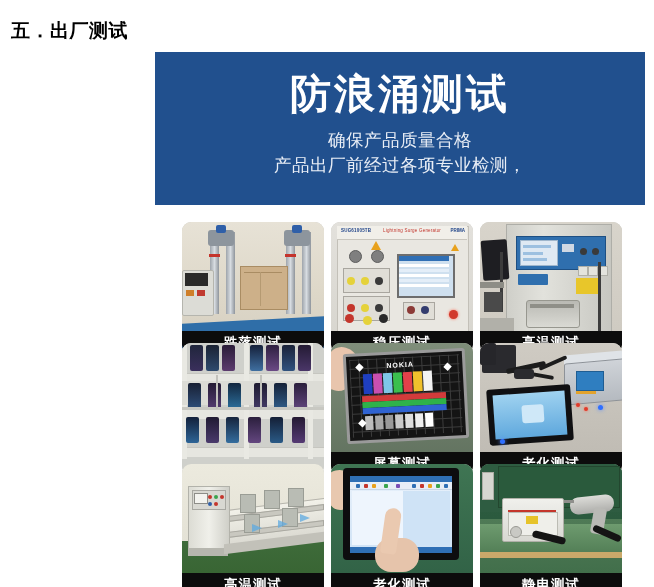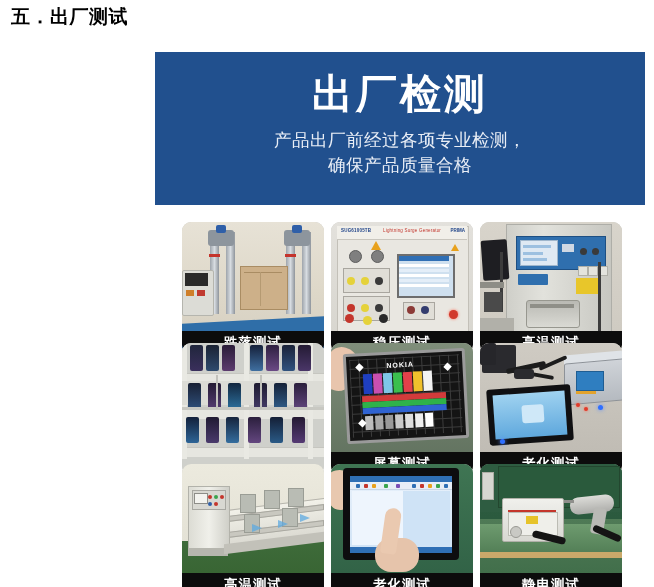--- a/index.html
+++ b/index.html
@@ -12,21 +12,21 @@
     height: 587px;
     position: relative;
     overflow: hidden;
     font-family: "Liberation Sans", "DejaVu Sans", sans-serif;
   }
 
   
   .section-title {
     position: absolute;
     left: 11px;
-    top: 4px;
+    top: 18px;
     font-size: 19px;
     font-weight: bold;
     color: #000000;
     letter-spacing: 0.5px;
     white-space: nowrap;
   }
 
   
   .banner {
     position: absolute;
@@ -231,24 +231,24 @@
   .p9 .cord { left:52px; top:70px; width:34px; height:7px; background:#141414; border-radius:4px; transform:rotate(14deg); }
   .p9 .cord2 { left:112px; top:66px; width:30px; height:7px; background:#141414; border-radius:4px; transform:rotate(24deg); }
   .p9 .sock { left:2px; top:8px; width:10px; height:26px; background:#d7d7d1; border:1px solid #aeaea6; }
 </style>
 </head>
 <body>
 
 <div class="section-title">五．出厂测试</div>
 
 <div class="banner">
-  <div class="banner-title">出厂检测</div>
+  <div class="banner-title">防浪涌测试</div>
   <div class="banner-sub">
+    <span class="banner-sub-line">确保产品质量合格</span>
     <span class="banner-sub-line">产品出厂前经过各项专业检测，</span>
-    <span class="banner-sub-line">确保产品质量合格</span>
   </div>
 </div>
 
 <div class="grid">
 
   <div class="card">
     <div class="photo p1">
       <div class="sh mat"></div>
         <div class="sh mat2"></div>
       <div class="sh base"></div>

